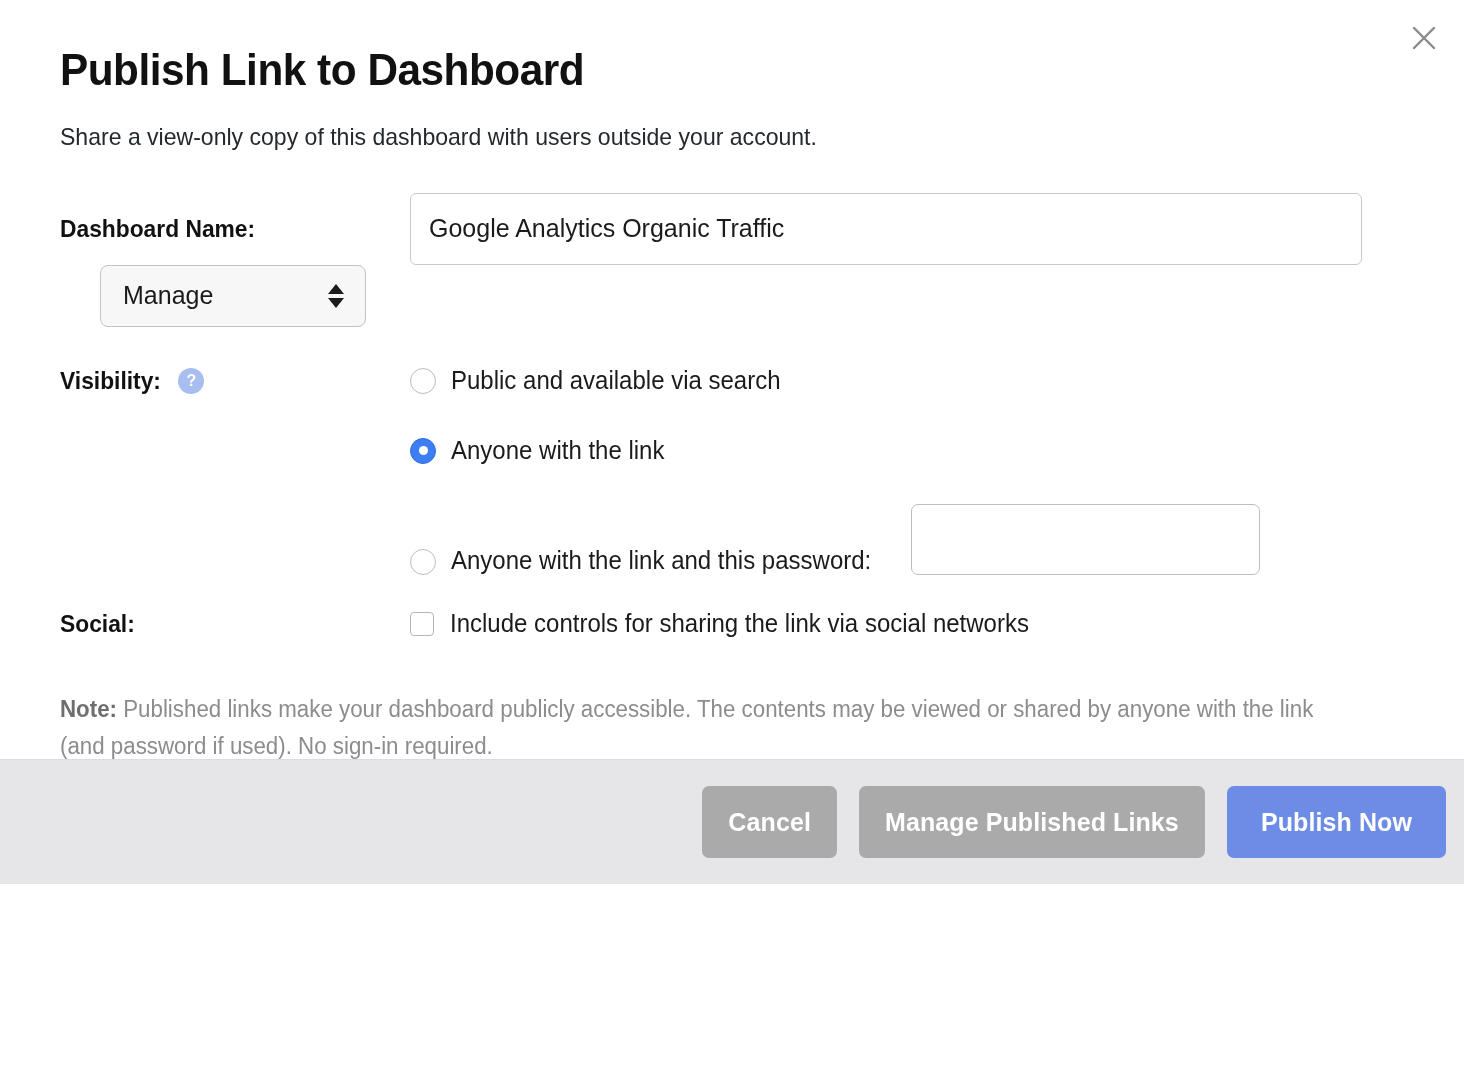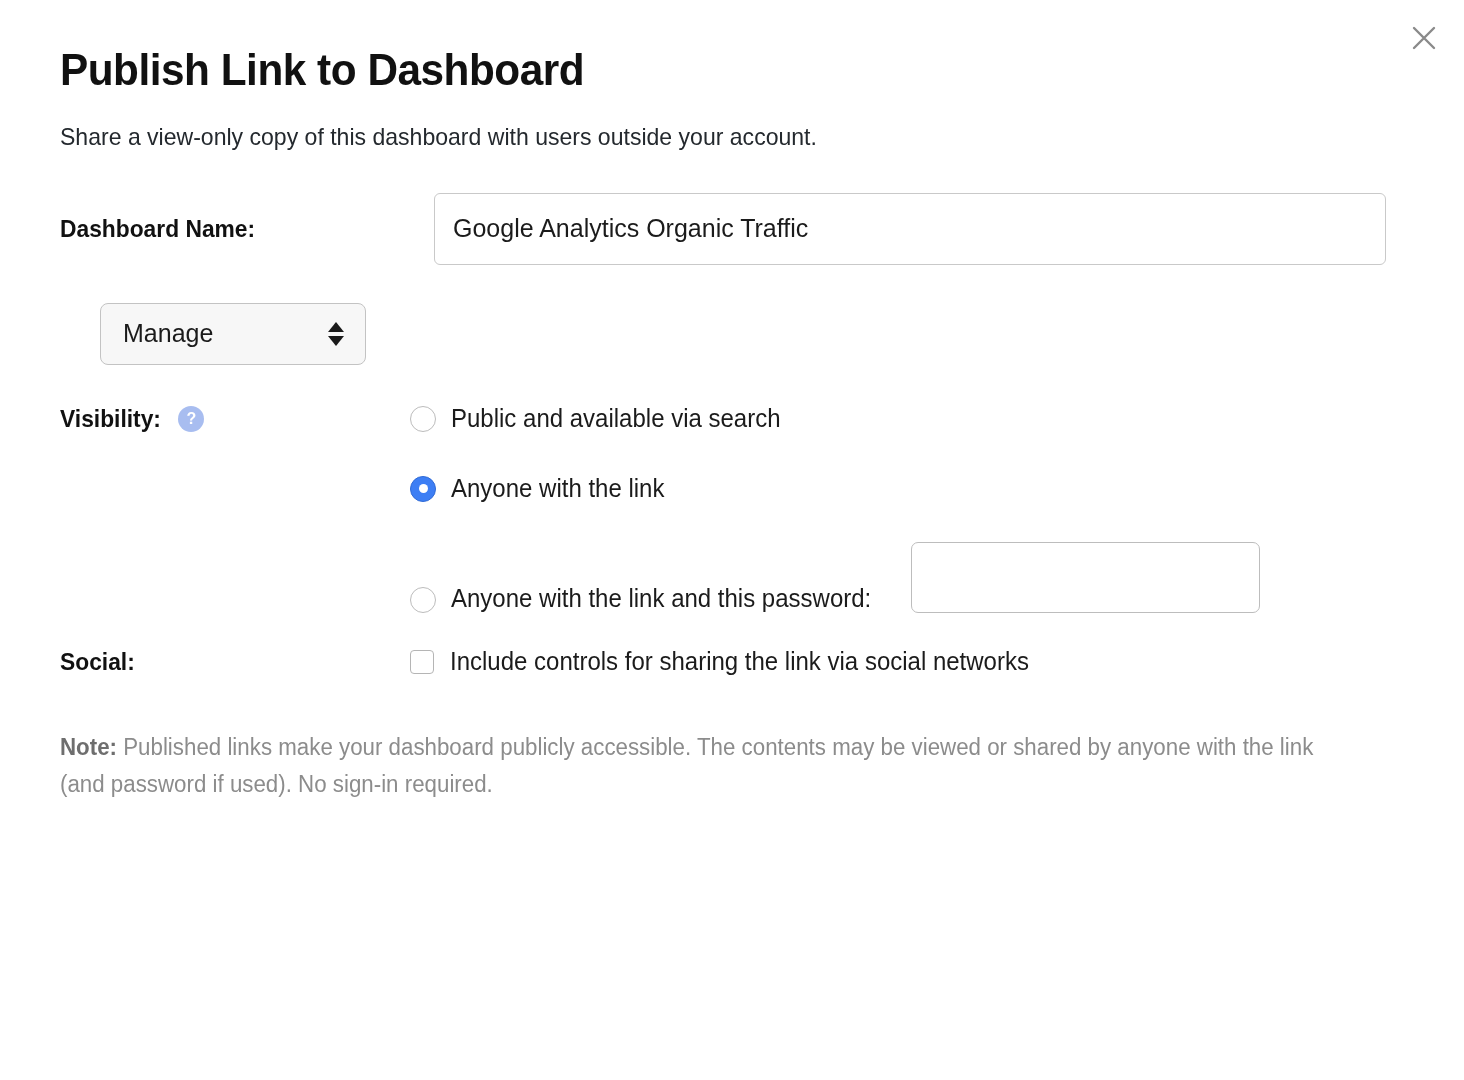--- a/index.html
+++ b/index.html
@@ -329,21 +329,21 @@
     </span>
   </button>
 
   <div class="modal-body">
 
     <h1 class="title">Publish Link to Dashboard</h1>
     <div class="subtitle">Share a view-only copy of this dashboard with users outside your account.</div>
 
     <div class="form">
 
-      <div class="form-row" style="margin-bottom:38px;gap:24px;">
+      <div class="form-row" style="">
         <div class="form-label-col" style="height:72px;">
           <span class="form-label">Dashboard Name:</span>
         </div>
         <div class="form-field-col">
           <input class="text-input" type="text" value="Google Analytics Organic Traffic" style="">
         </div>
       </div>
 
       <div class="form-row" style="margin-bottom:37px;">
         <div class="form-field-col">
@@ -396,14 +396,19 @@
       </div>
 
     </div>
 
     <p class="note">
       <span class="note-strong">Note:</span><span> Published links make your dashboard publicly accessible. The contents may be viewed or shared by anyone with the link (and password if used). No sign-in required.</span>
     </p>
 
   </div>
 
+  <div class="modal-footer">
+    <button class="btn btn-secondary">Cancel</button>
+    <button class="btn btn-secondary">Manage Published Links</button>
+    <button class="btn btn-primary">Publish Now</button>
+  </div>
 
 </div>
 
 </body></html>

